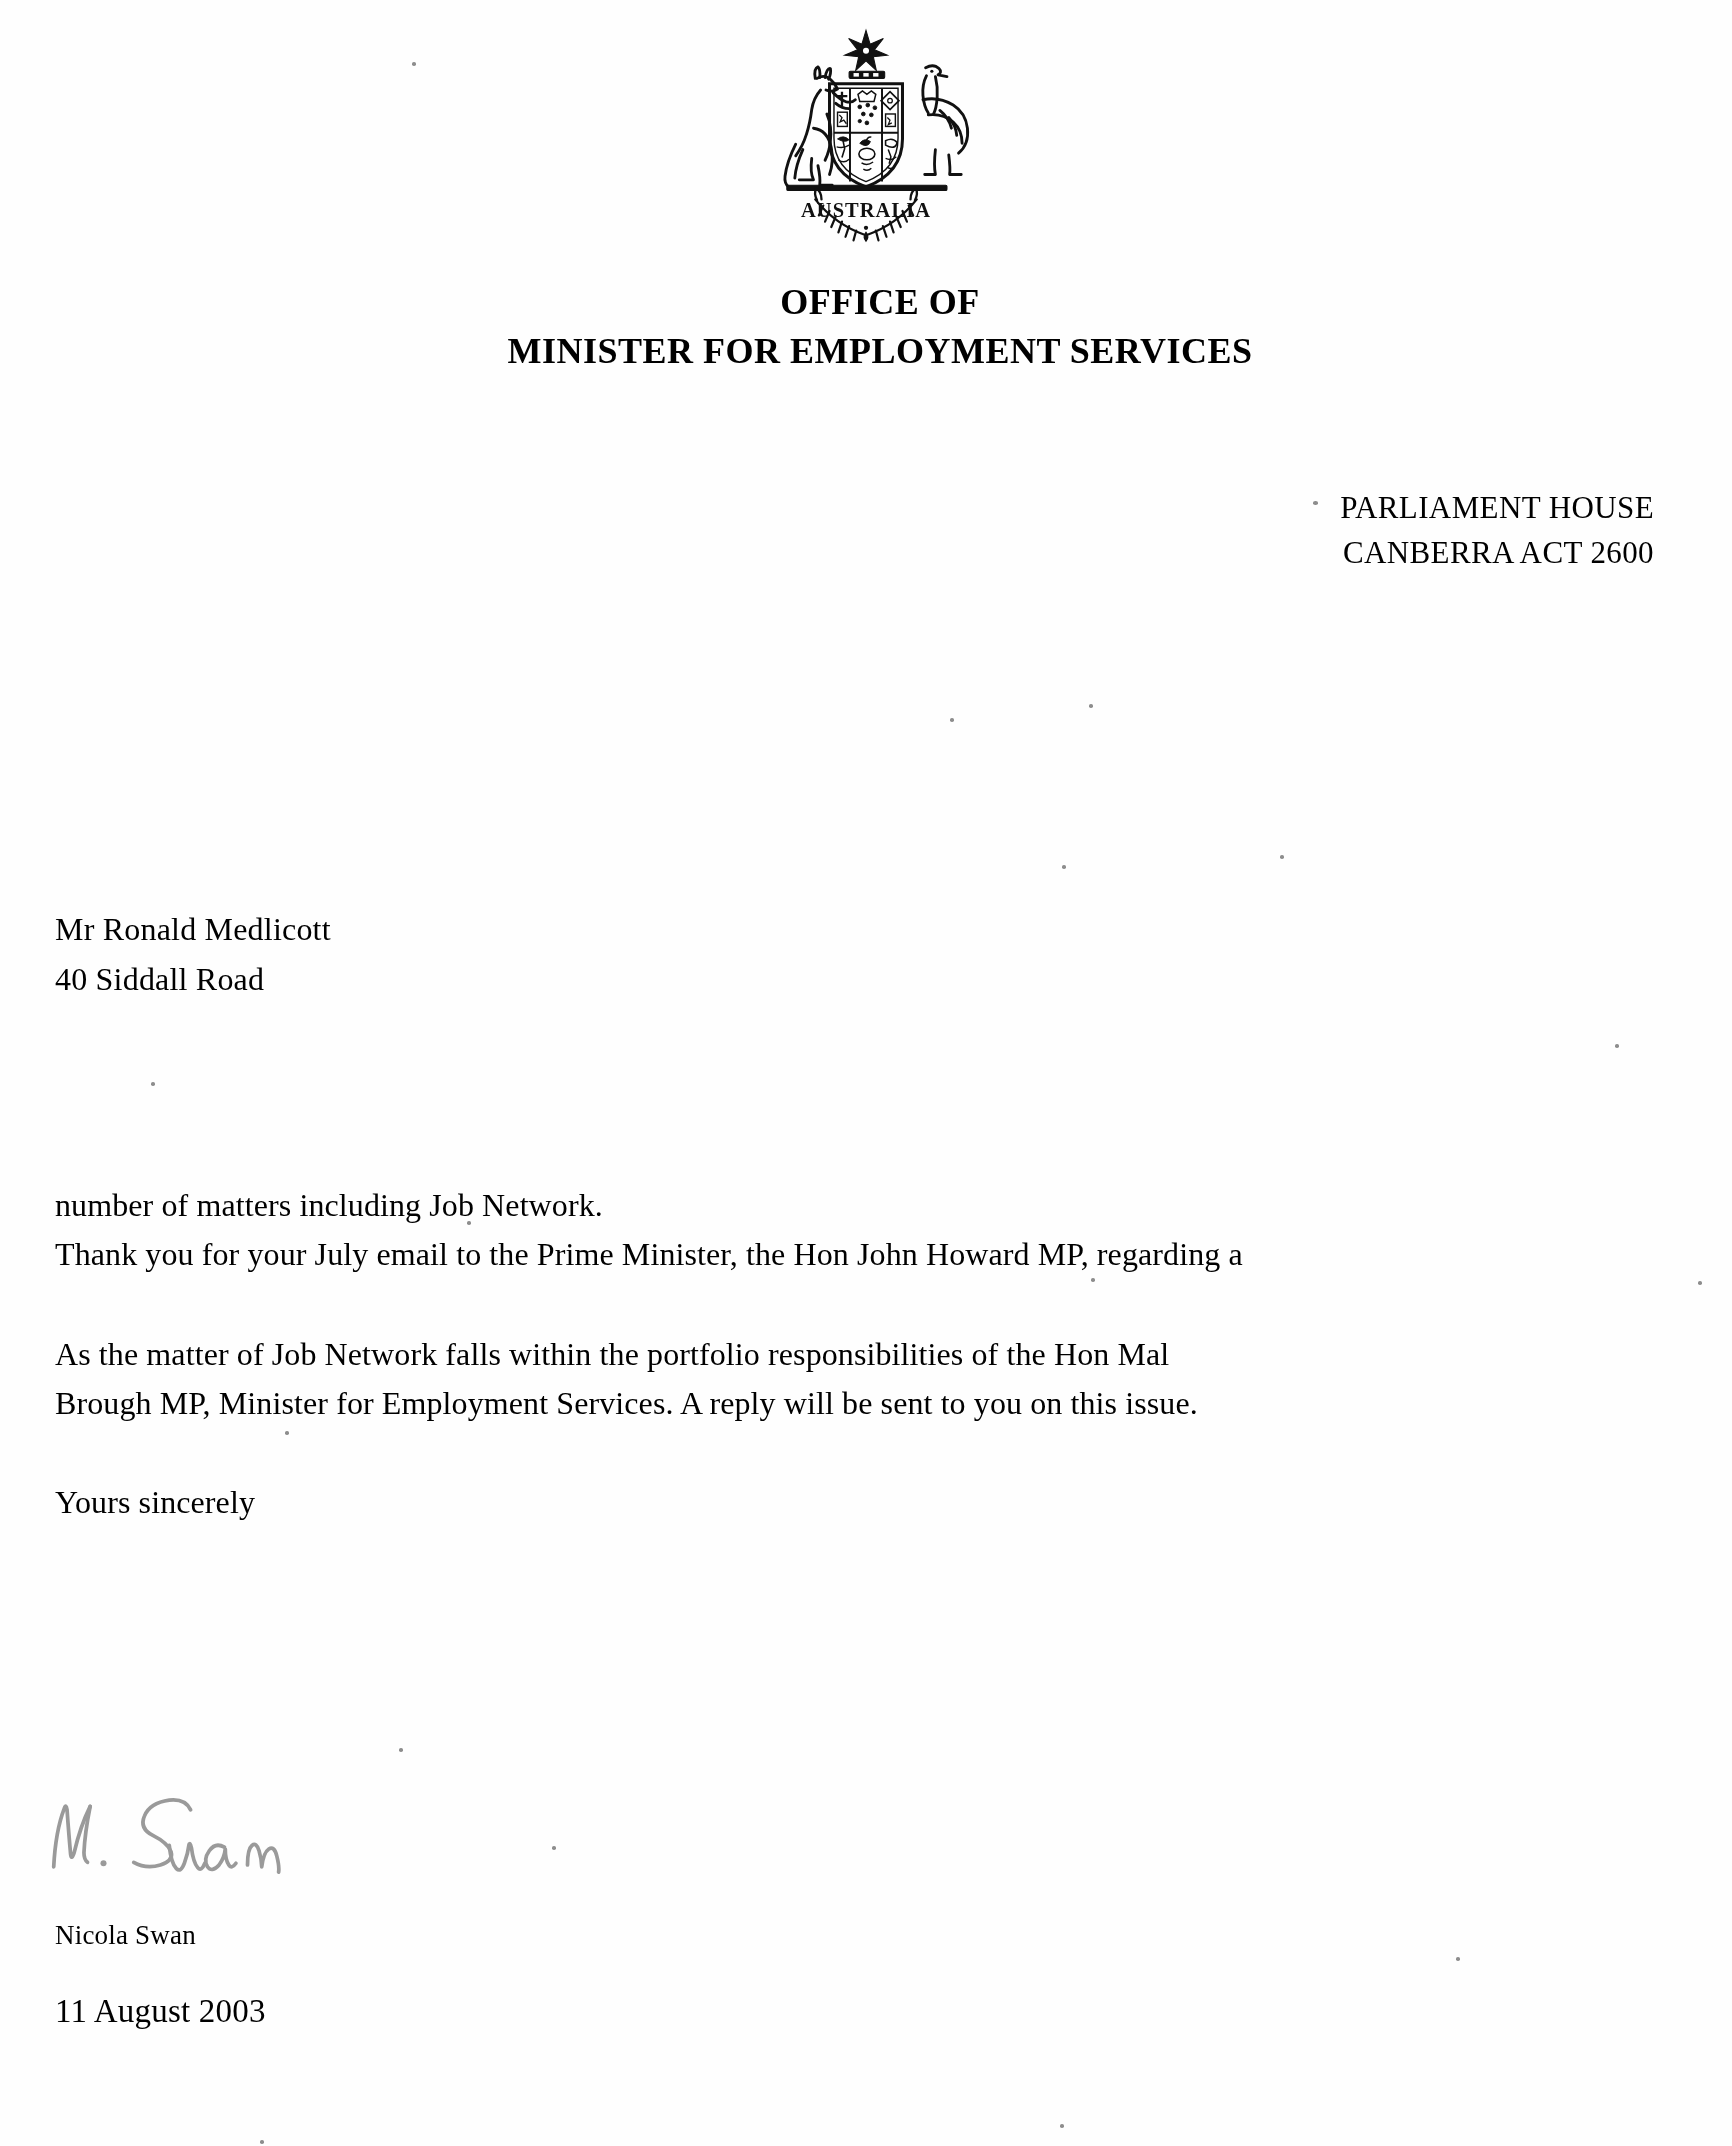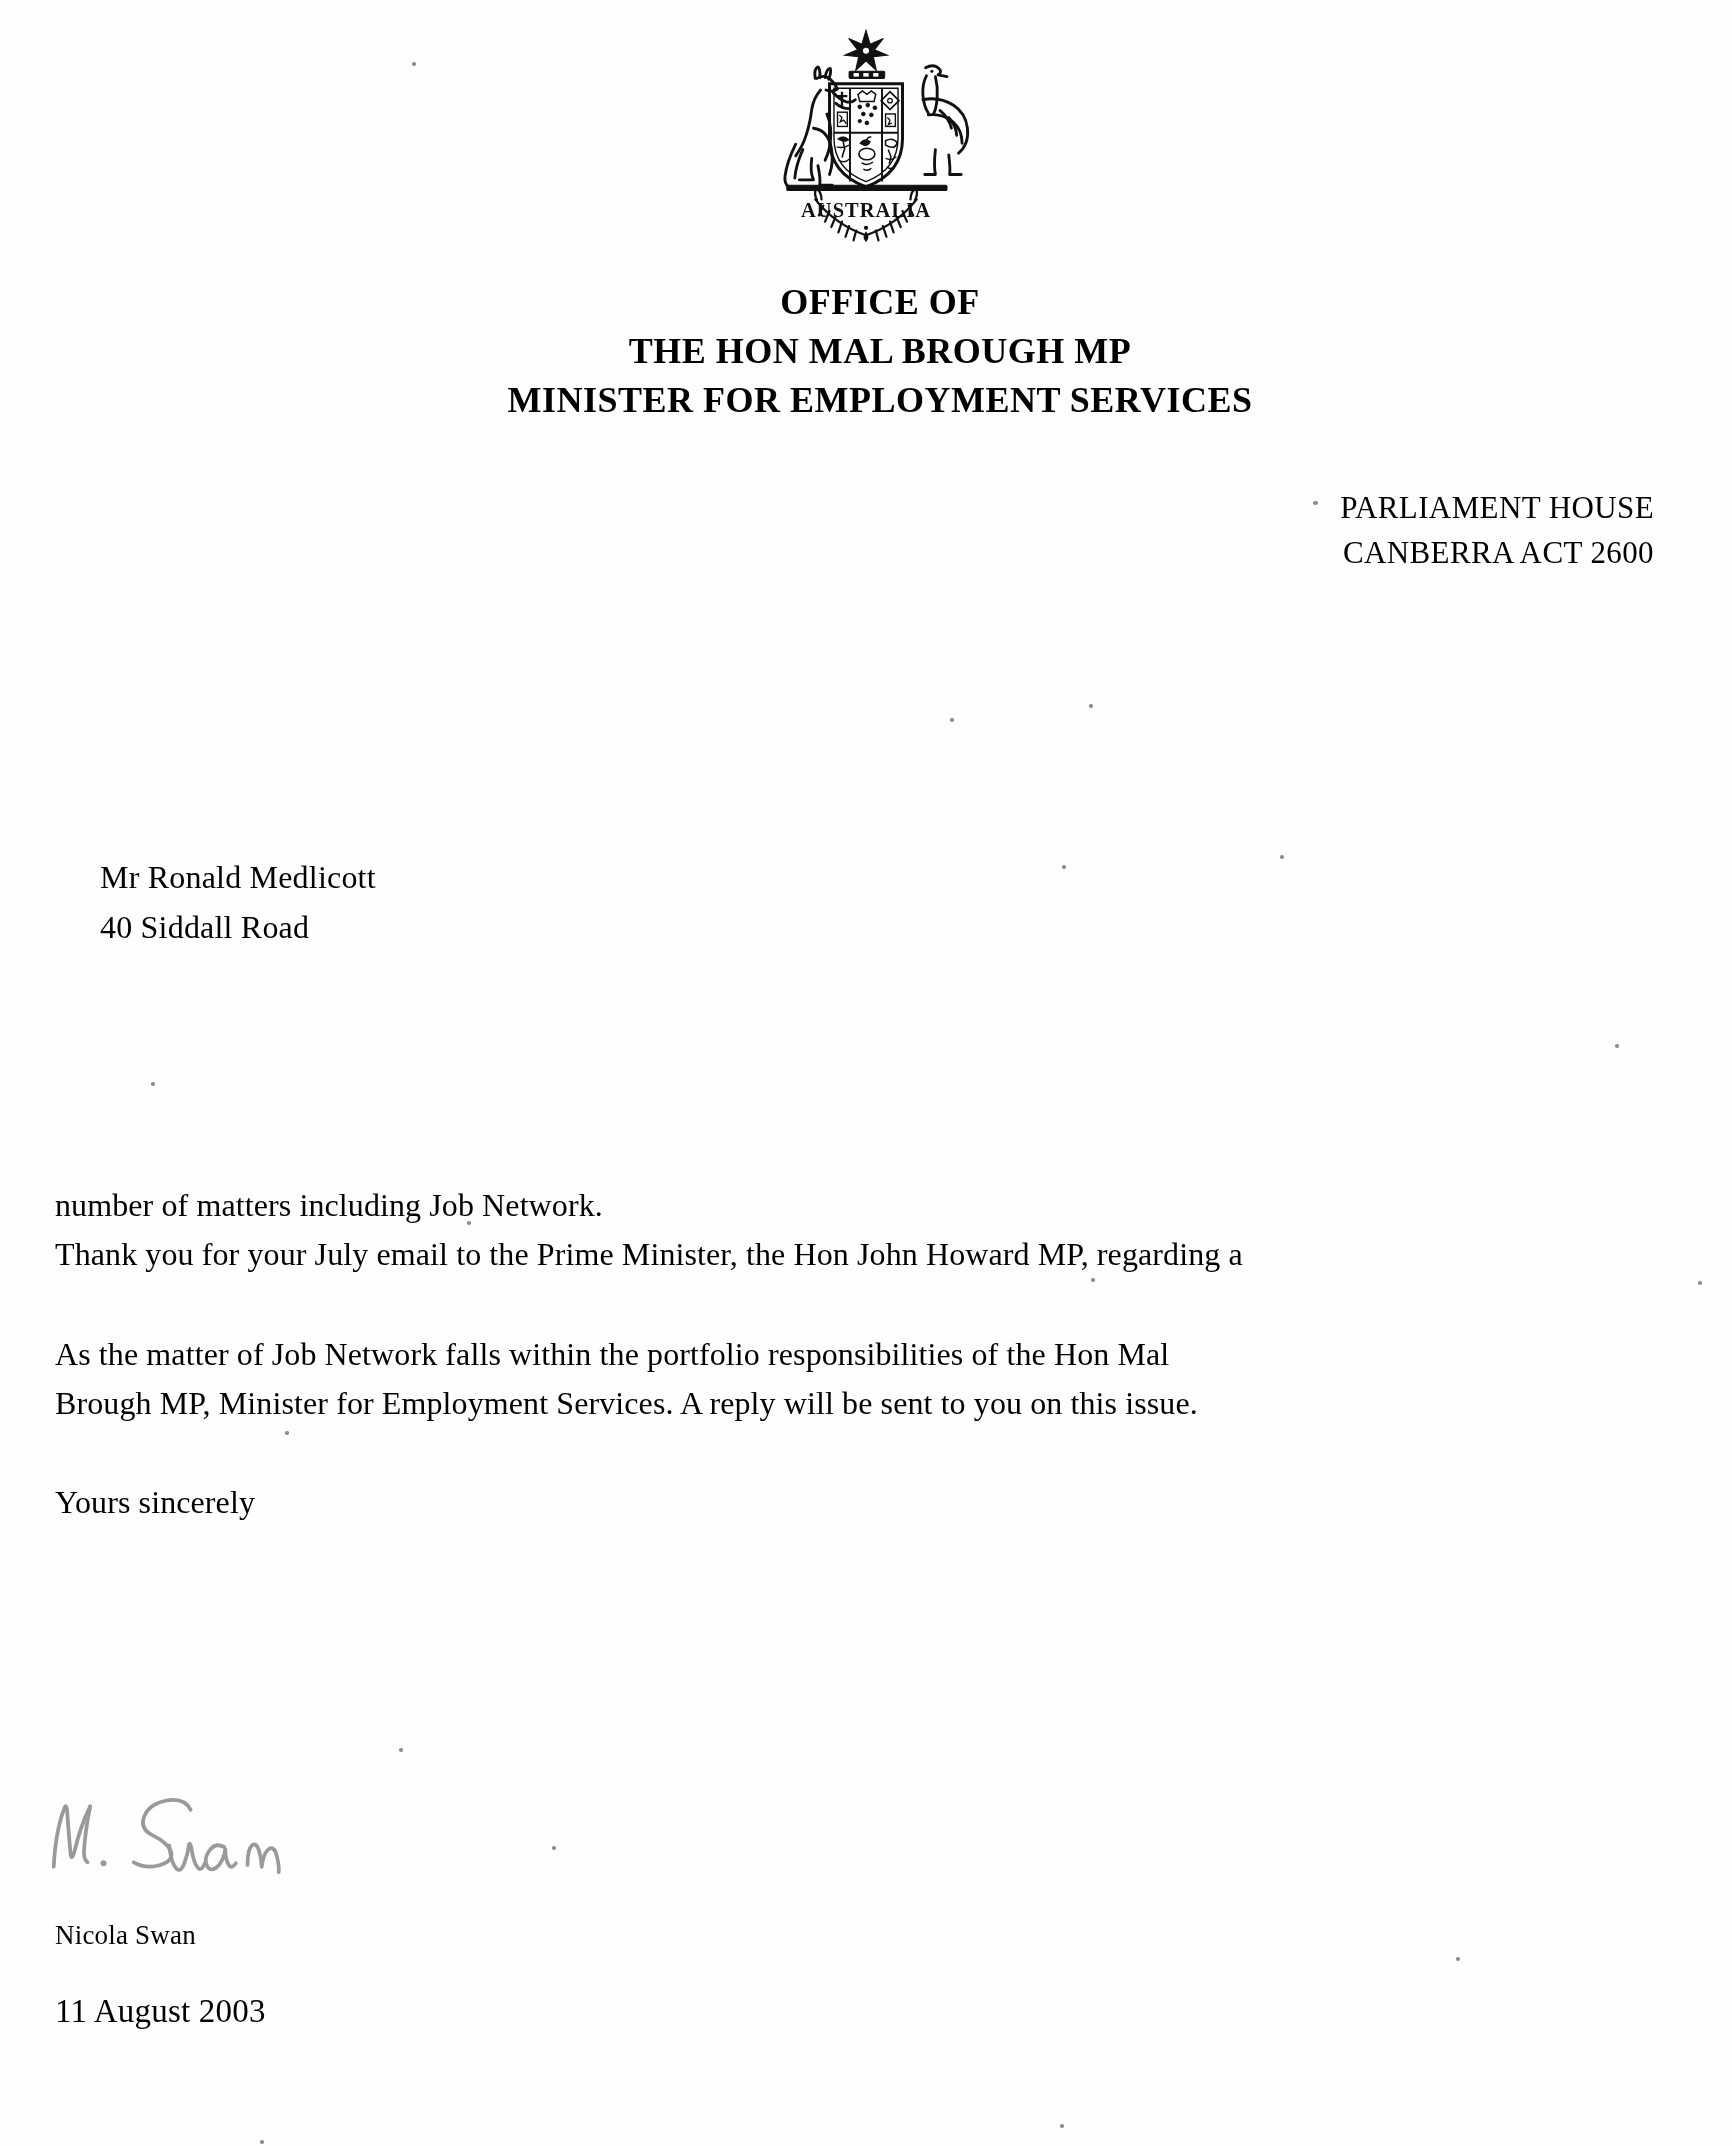--- a/index.html
+++ b/index.html
@@ -60,26 +60,25 @@
     text-align: right;
     font-size: 31px;
     line-height: 1.44;
     letter-spacing: 0.4px;
     white-space: nowrap;
   }
 
   
   .recipient {
     position: absolute;
-    top: 853px;
+    top: 905px;
     left: 55px;
     font-size: 32px;
     line-height: 1.55;
     letter-spacing: 0.2px;
-    margin-left: 45px;
   }
   .recipient div { white-space: nowrap; }
 
   
   .body-block {
     position: absolute;
     top: 1181px;
     left: 55px;
     width: 1604px;
     font-size: 32px;
@@ -259,21 +258,20 @@
         </g>
 
         <path d="M129,233 q-4,5 0,10 q4,-5 0,-10 Z" fill="#111" stroke="#111" stroke-width="1.4"></path>
         <circle cx="129" cy="228" r="2.4" fill="#111" stroke="none"></circle>
       </g>
     </svg>
   </div>
 
   <div class="letterhead">
     <div>OFFICE OF</div>
-    <div>THE HON MAL BROUGH MP</div>
     <div>MINISTER FOR EMPLOYMENT SERVICES</div>
   </div>
 
   <div class="return-address">
     <div>PARLIAMENT HOUSE</div>
     <div>CANBERRA  ACT  2600</div>
   </div>
 
   <div class="recipient">
     <div>Mr Ronald Medlicott</div>

